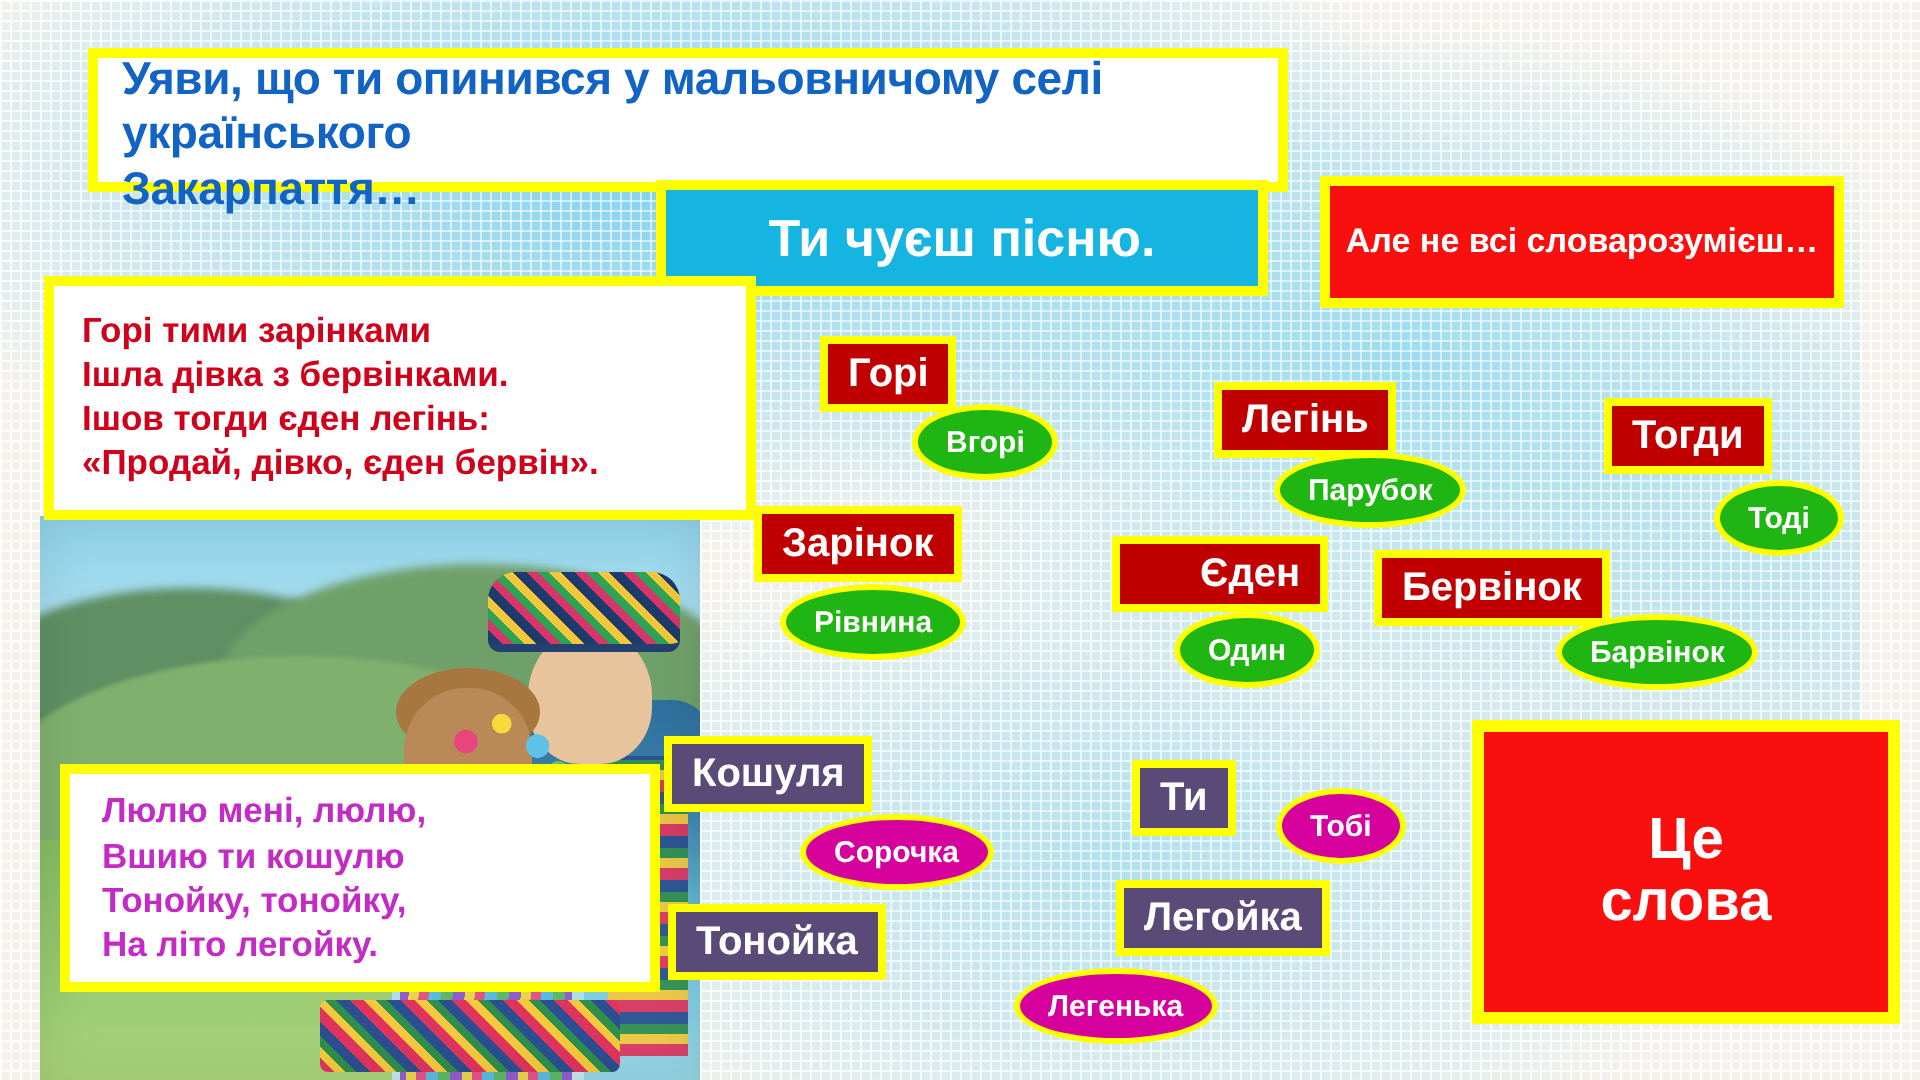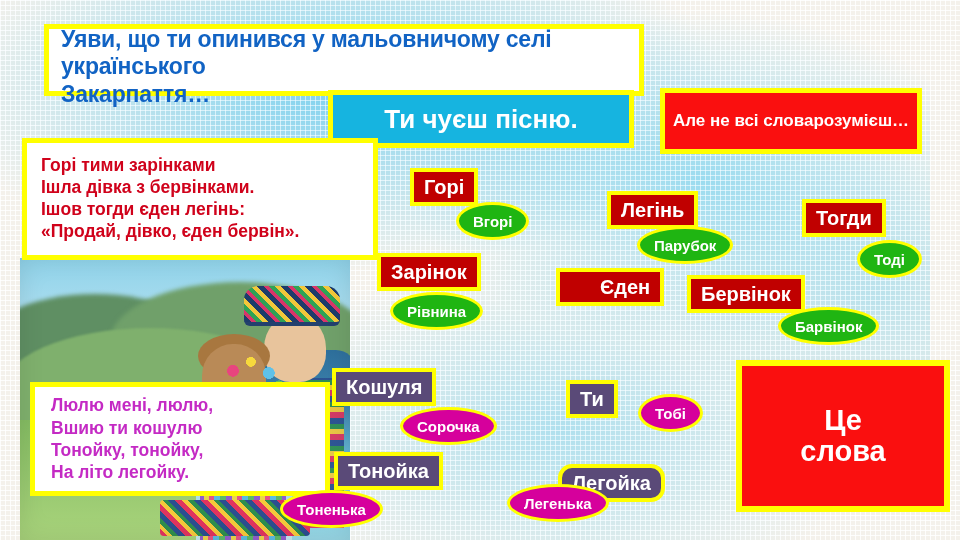--- a/index.html
+++ b/index.html
@@ -251,33 +251,33 @@
   <div class="term red" style="left:607px; top:191px; height:38px;">Легінь</div>
   <div class="gloss green" style="left:637px; top:226px; height:32px;">Парубок</div>
 
   <div class="term red" style="left:802px; top:199px; height:38px;">Тогди</div>
   <div class="gloss green" style="left:857px; top:240px; height:32px;">Тоді</div>
 
   <div class="term red" style="left:377px; top:253px; height:38px;">Зарінок</div>
   <div class="gloss green" style="left:390px; top:292px; height:32px;">Рівнина</div>
 
   <div class="term red" style="left:556px; top:268px; height:38px;padding-left:40px;">Єден</div>
+  <div class="gloss green" style="left:587px; top:306px; height:32px;">Один</div>
 
   <div class="term red" style="left:687px; top:275px; height:38px;">Бервінок</div>
   <div class="gloss green" style="left:778px; top:307px; height:20px;">Барвінок</div>
 
   <div class="term purple" style="left:332px; top:368px; height:38px;">Кошуля</div>
   <div class="gloss pink" style="left:400px; top:407px; height:32px;">Сорочка</div>
 
   <div class="term purple" style="left:566px; top:380px; height:38px;">Ти</div>
   <div class="gloss pink" style="left:638px; top:394px; height:30px;">Тобі</div>
 
   <div class="term purple" style="left:334px; top:452px; height:38px;">Тонойка</div>
-  <div class="gloss pink" style="left:280px; top:490px; height:32px;">Тоненька</div>
-
-  <div class="term purple" style="left:558px; top:464px; height:38px;border-radius:14px;">Легойка</div>
+
+  <div class="term purple" style="left:558px; top:440px; height:38px;">Легойка</div>
   <div class="gloss pink" style="left:507px; top:484px; height:32px;">Легенька</div>
 
   <div class="box" id="final-card">
     <div class="t">Це</div>
     <div class="t">слова</div>
   </div>
 </div>
 
 </body></html>

